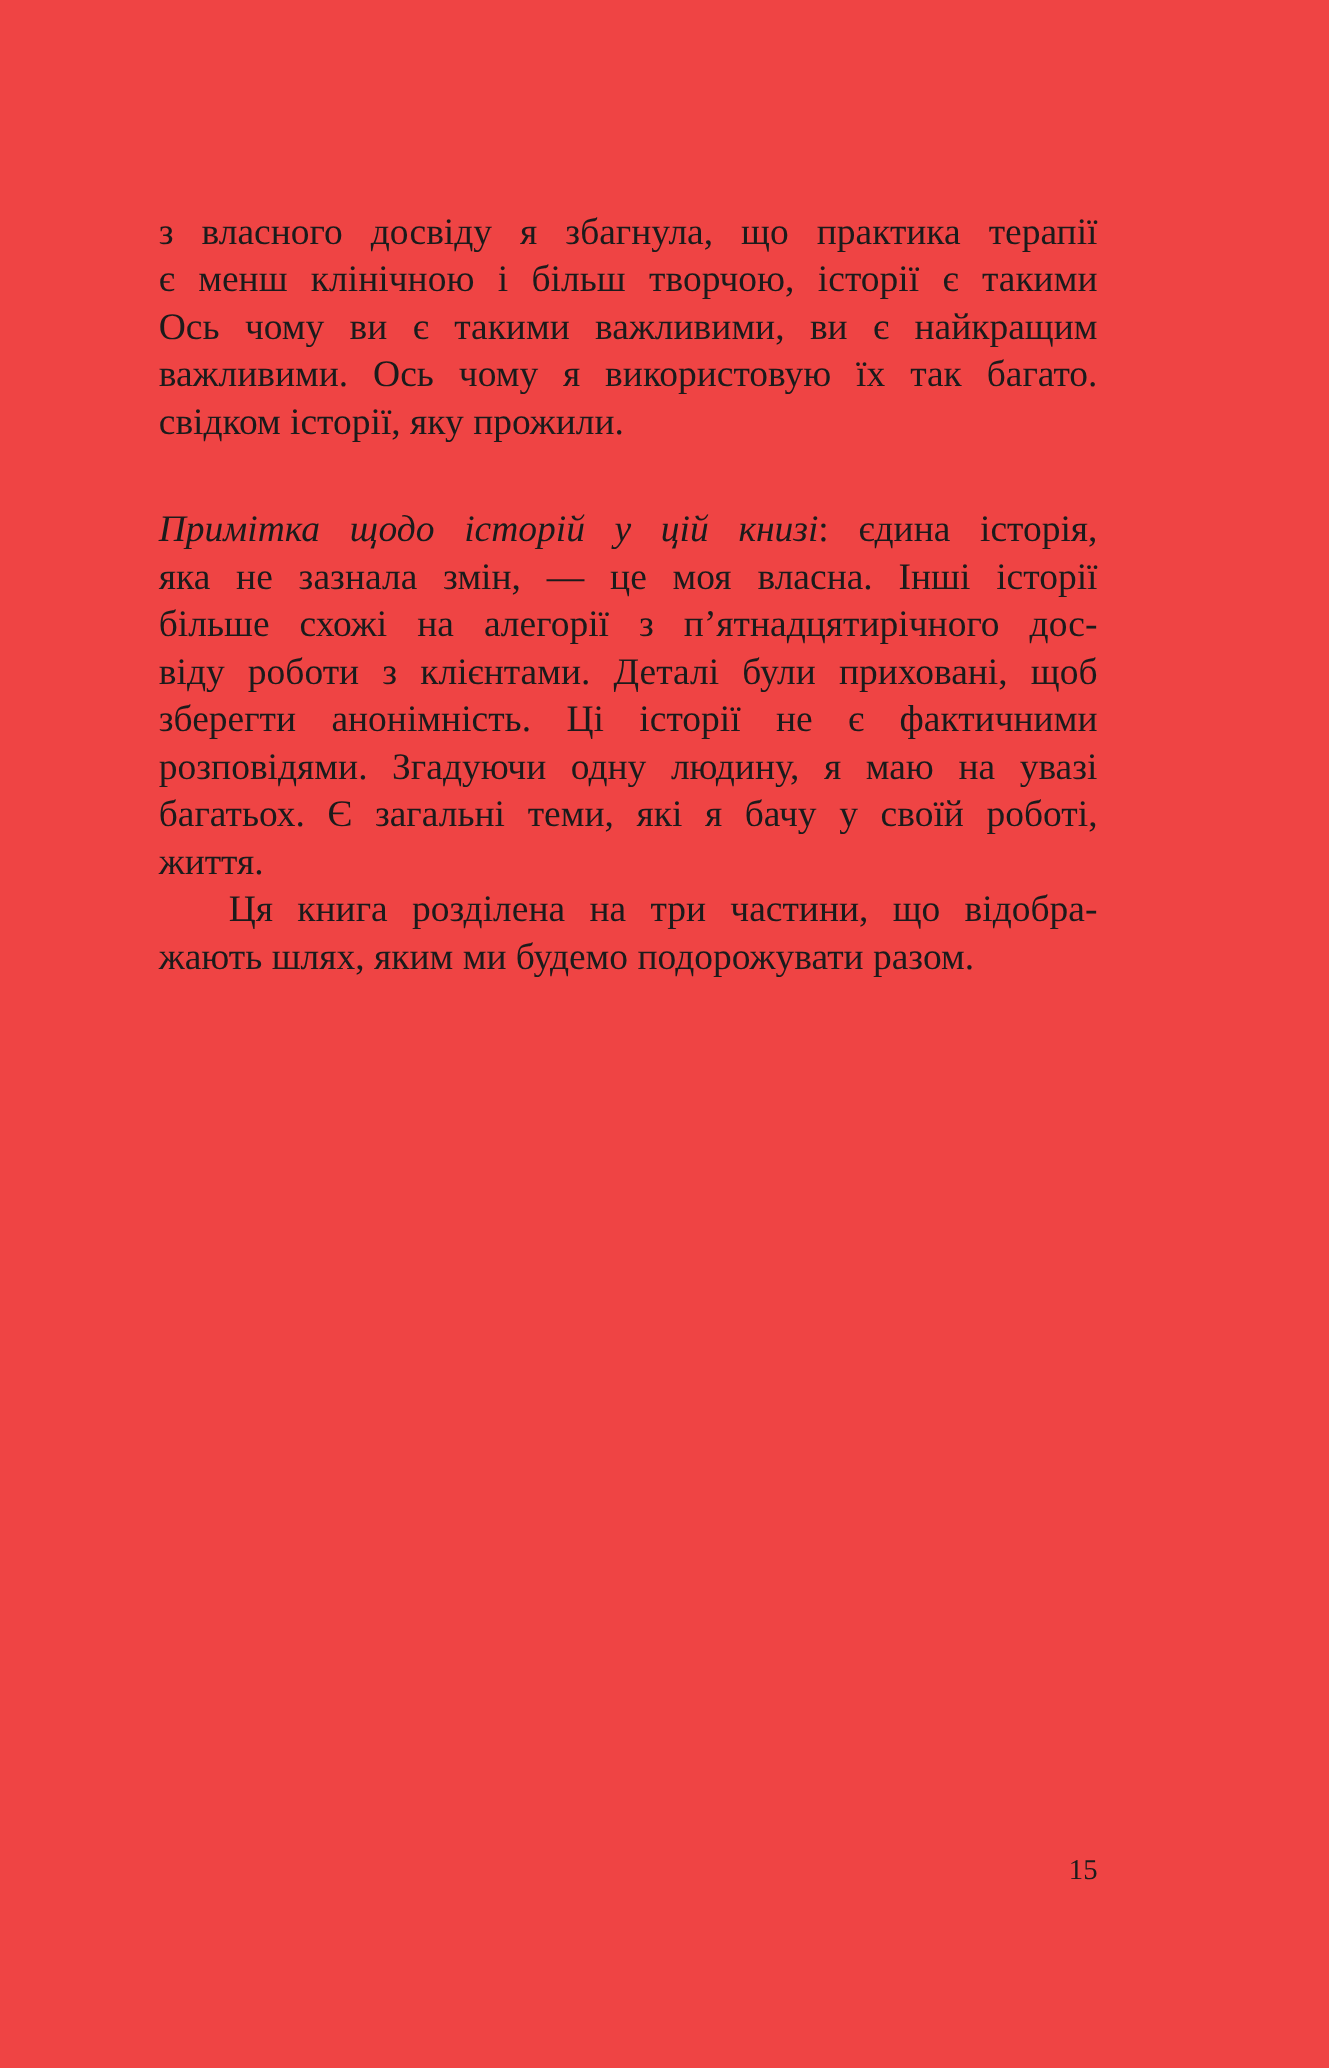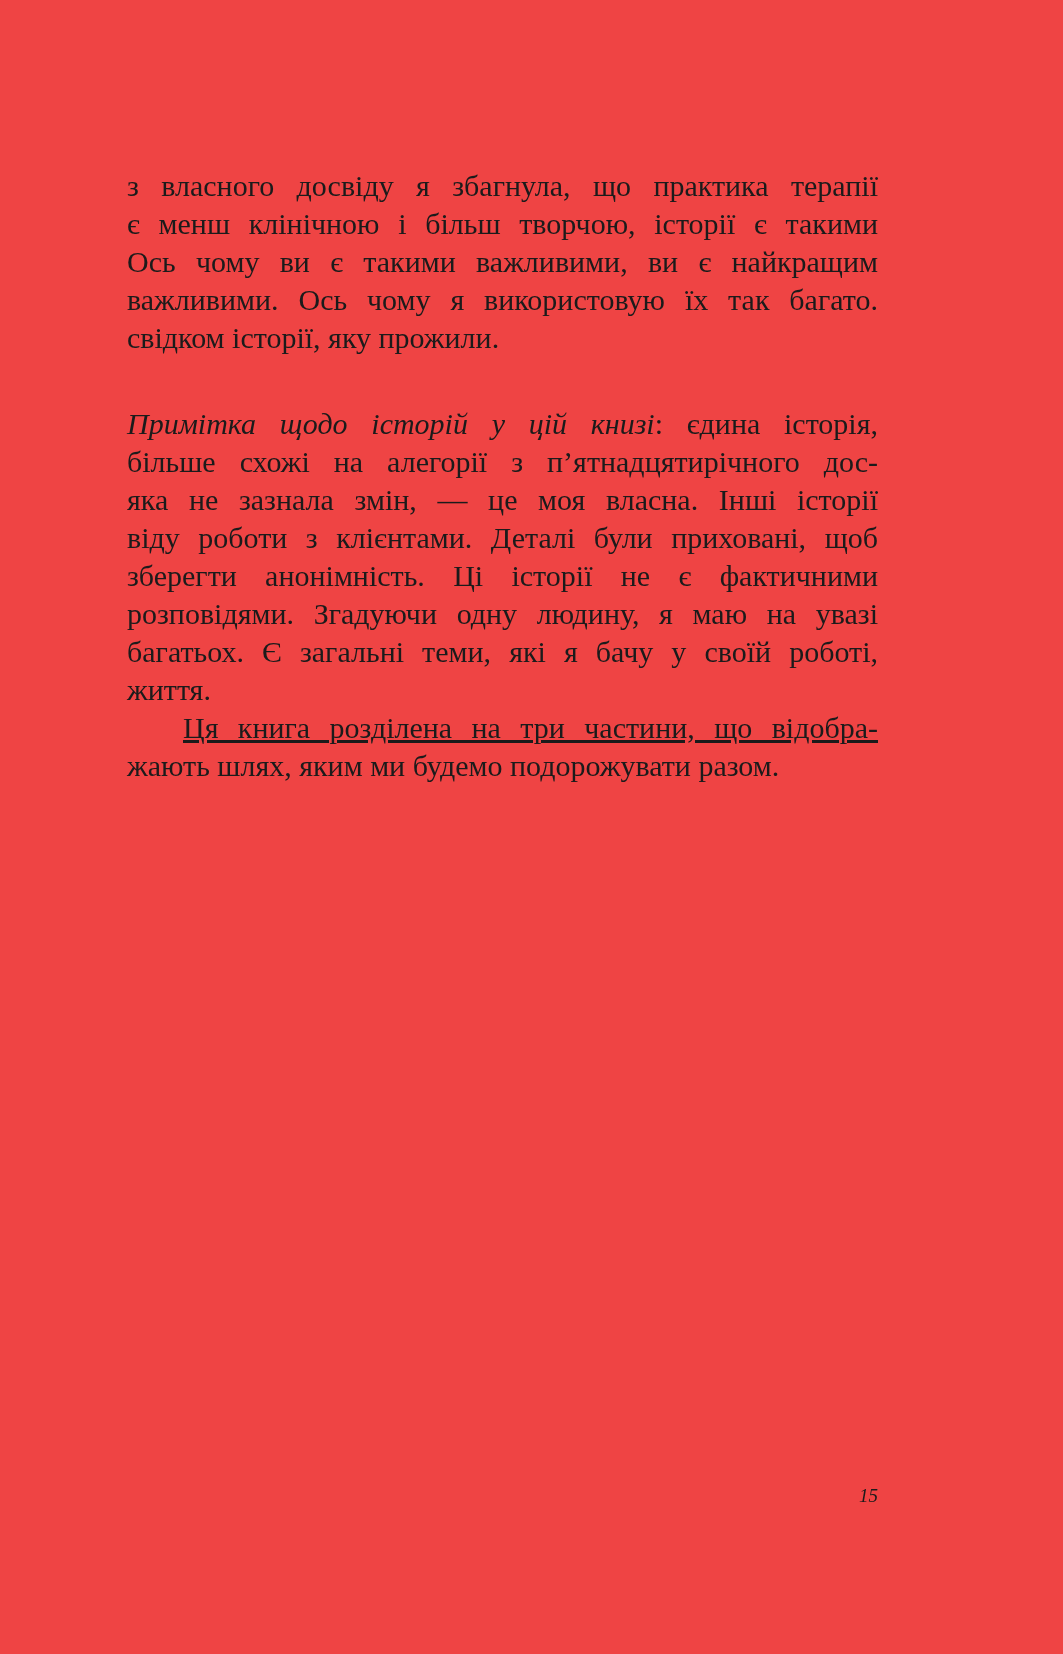--- a/index.html
+++ b/index.html
@@ -34,53 +34,51 @@
   .line {
     text-align: justify;
     text-align-last: justify;
     white-space: normal;
   }
   .line.last-line {
     text-align-last: left;
   }
   .line.indent-line {
     text-indent: 56px;
-    text-decoration: underline;
   }
   .seg-italic {
     font-style: italic;
   }
   .page-number {
     position: absolute;
     left: 127px;
     top: 1480px;
     width: 751px;
     text-align: right;
-    font-size: 19px;
+    font-size: 23px;
     line-height: 32px;
     color: #1b1b1b;
-    font-style: italic;
   }
 </style>
 </head>
 <body>
 
 <div class="book-page">
   <div class="text-block">
       <div class="paragraph">
         <div class="line"><span class="seg-regular">з власного досвіду я збагнула, що практика терапії</span></div>
         <div class="line"><span class="seg-regular">є менш клінічною і більш творчою, історії є такими</span></div>
         <div class="line"><span class="seg-regular">Ось чому ви є такими важливими, ви є найкращим</span></div>
         <div class="line"><span class="seg-regular">важливими. Ось чому я використовую їх так багато.</span></div>
         <div class="line last-line"><span class="seg-regular">свідком історії, яку прожили.</span></div>
       </div>
       <div class="paragraph space-before">
         <div class="line"><span class="seg-italic">Примітка щодо історій у цій книзі</span><span class="seg-regular">: єдина історія,</span></div>
+        <div class="line"><span class="seg-regular">яка не зазнала змін, — це моя власна. Інші історії</span></div>
         <div class="line"><span class="seg-regular">більше схожі на алегорії з п’ятнадцятирічного дос-</span></div>
-        <div class="line"><span class="seg-regular">яка не зазнала змін, — це моя власна. Інші історії</span></div>
         <div class="line"><span class="seg-regular">віду роботи з клієнтами. Деталі були приховані, щоб</span></div>
         <div class="line"><span class="seg-regular">зберегти анонімність. Ці історії не є фактичними</span></div>
         <div class="line"><span class="seg-regular">розповідями. Згадуючи одну людину, я маю на увазі</span></div>
         <div class="line"><span class="seg-regular">багатьох. Є загальні теми, які я бачу у своїй роботі,</span></div>
         <div class="line last-line"><span class="seg-regular">життя.</span></div>
       </div>
       <div class="paragraph">
         <div class="line indent-line"><span class="seg-regular">Ця книга розділена на три частини, що відобра-</span></div>
         <div class="line last-line"><span class="seg-regular">жають шлях, яким ми будемо подорожувати разом.</span></div>
       </div>

